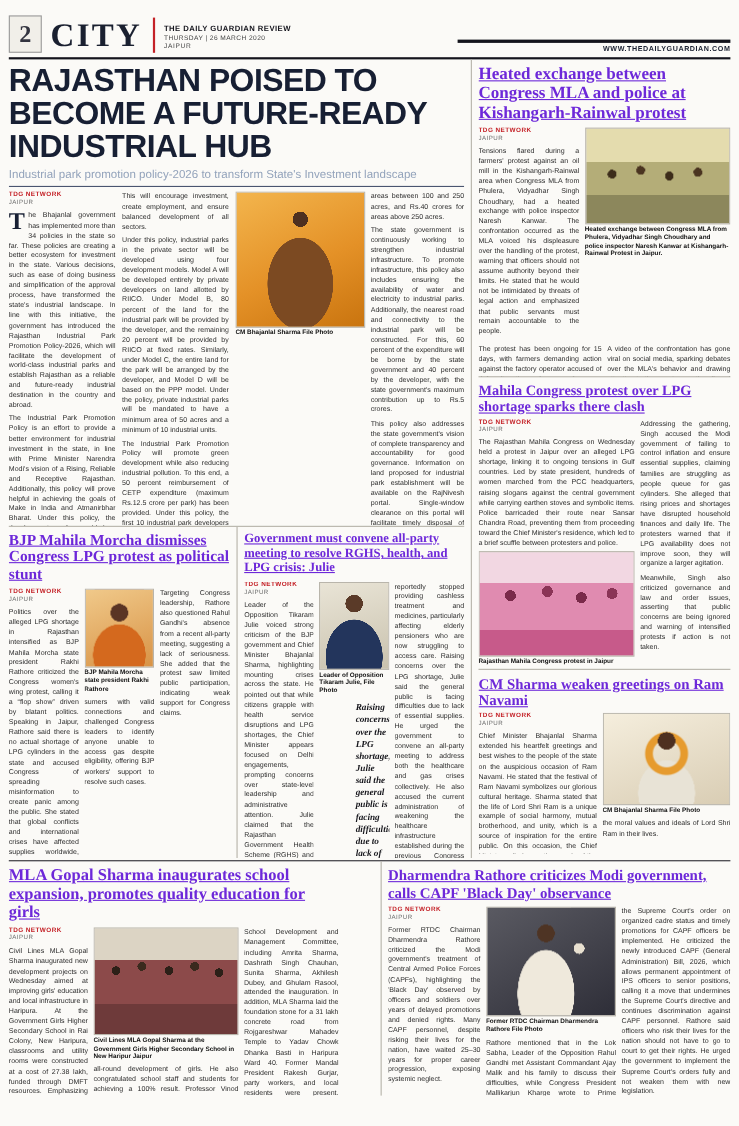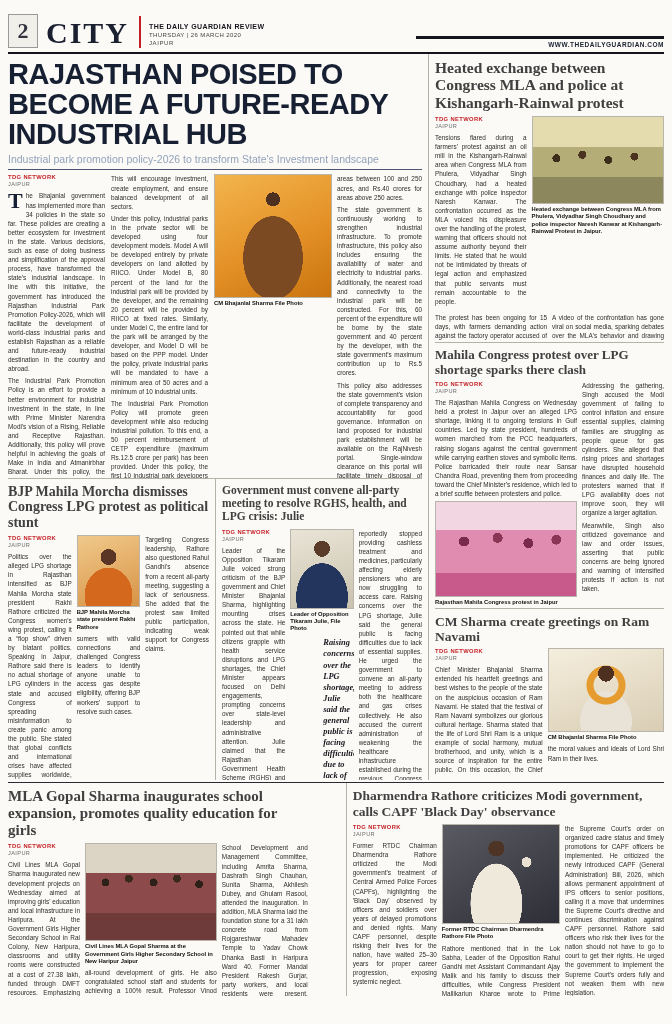--- a/index.html
+++ b/index.html
@@ -25,21 +25,21 @@
   .website { font-size:6.5px; font-weight:700; letter-spacing:.5px; color:#1a2030; }
 
   
   section { overflow:hidden; }
   .byline { margin-bottom:4px; }
   .tdg { display:block; font-size:5.8px; font-weight:700; letter-spacing:.4px; color:#c42127; }
   .bcity { display:block; font-size:5.6px; color:#6d6d6d; letter-spacing:.4px; margin-top:1px; }
   .bodytext p { font-size:6.4px; line-height:1.42; text-align:justify; color:#2d2d2d; margin-bottom:3px; }
   .cap { font-size:5.8px; font-weight:700; line-height:1.25; color:#101010; margin-top:2px; }
   .photo { width:100%; border:1px solid #b9b5ab; }
-  .serifhead { font-family:"Liberation Serif",serif; font-weight:700; color:#404040; }
+  .serifhead { font-family:"Liberation Serif",serif; font-weight:700; color:#6d28d9;text-decoration:underline; }
 
   
   .upper { display:flex; }
   .left-col { width:420px; padding-right:6px; }
   .right-col { width:236px; border-left:1px solid #b5b2a8; padding-left:6px; }
 
   
   .lead { height:424px; padding-top:5px; }
   .lead h1 { font-size:29px; line-height:1.04; font-weight:700; letter-spacing:-.5px; color:#171f33; }
   .lead .subhead { font-size:10.5px; color:#93a3bb; margin:4px 0 4px; padding-bottom:4px;
@@ -293,21 +293,21 @@
             <div class="cap">Rajasthan Mahila Congress protest in Jaipur</div>
           </div>
           <div class="mahila-right">
             <p>Addressing the gathering, Singh accused the Modi government of failing to control inflation and ensure essential supplies, claiming families are struggling as people queue for gas cylinders. She alleged that rising prices and shortages have disrupted household finances and daily life. The protesters warned that if LPG availability does not improve soon, they will organize a larger agitation.</p>
             <p>Meanwhile, Singh also criticized governance and law and order issues, asserting that public concerns are being ignored and warning of intensified protests if action is not taken.</p>
           </div>
         </div>
       </section>
 
       <section class="story-ramnav">
-        <h2 class="serifhead">CM Sharma create greetings on Ram Navami</h2>
+        <h2 class="serifhead">CM Sharma weaken greetings on Ram Navami</h2>
         <div class="ramnav-grid bodytext">
           <div class="ramnav-left">
             <div class="byline">
               <span class="tdg">TDG NETWORK</span>
               <span class="bcity">JAIPUR</span>
             </div>
             <p>Chief Minister Bhajanlal Sharma extended his heartfelt greetings and best wishes to the people of the state on the auspicious occasion of Ram Navami. He stated that the festival of Ram Navami symbolizes our glorious cultural heritage. Sharma stated that the life of Lord Shri Ram is a unique example of social harmony, mutual brotherhood, and unity, which is a source of inspiration for the entire public. On this occasion, the Chief Minister called upon the people of the state to assimilate</p>
           </div>
           <div class="ramnav-right">
             <div class="photo ph-ramnav"></div>

